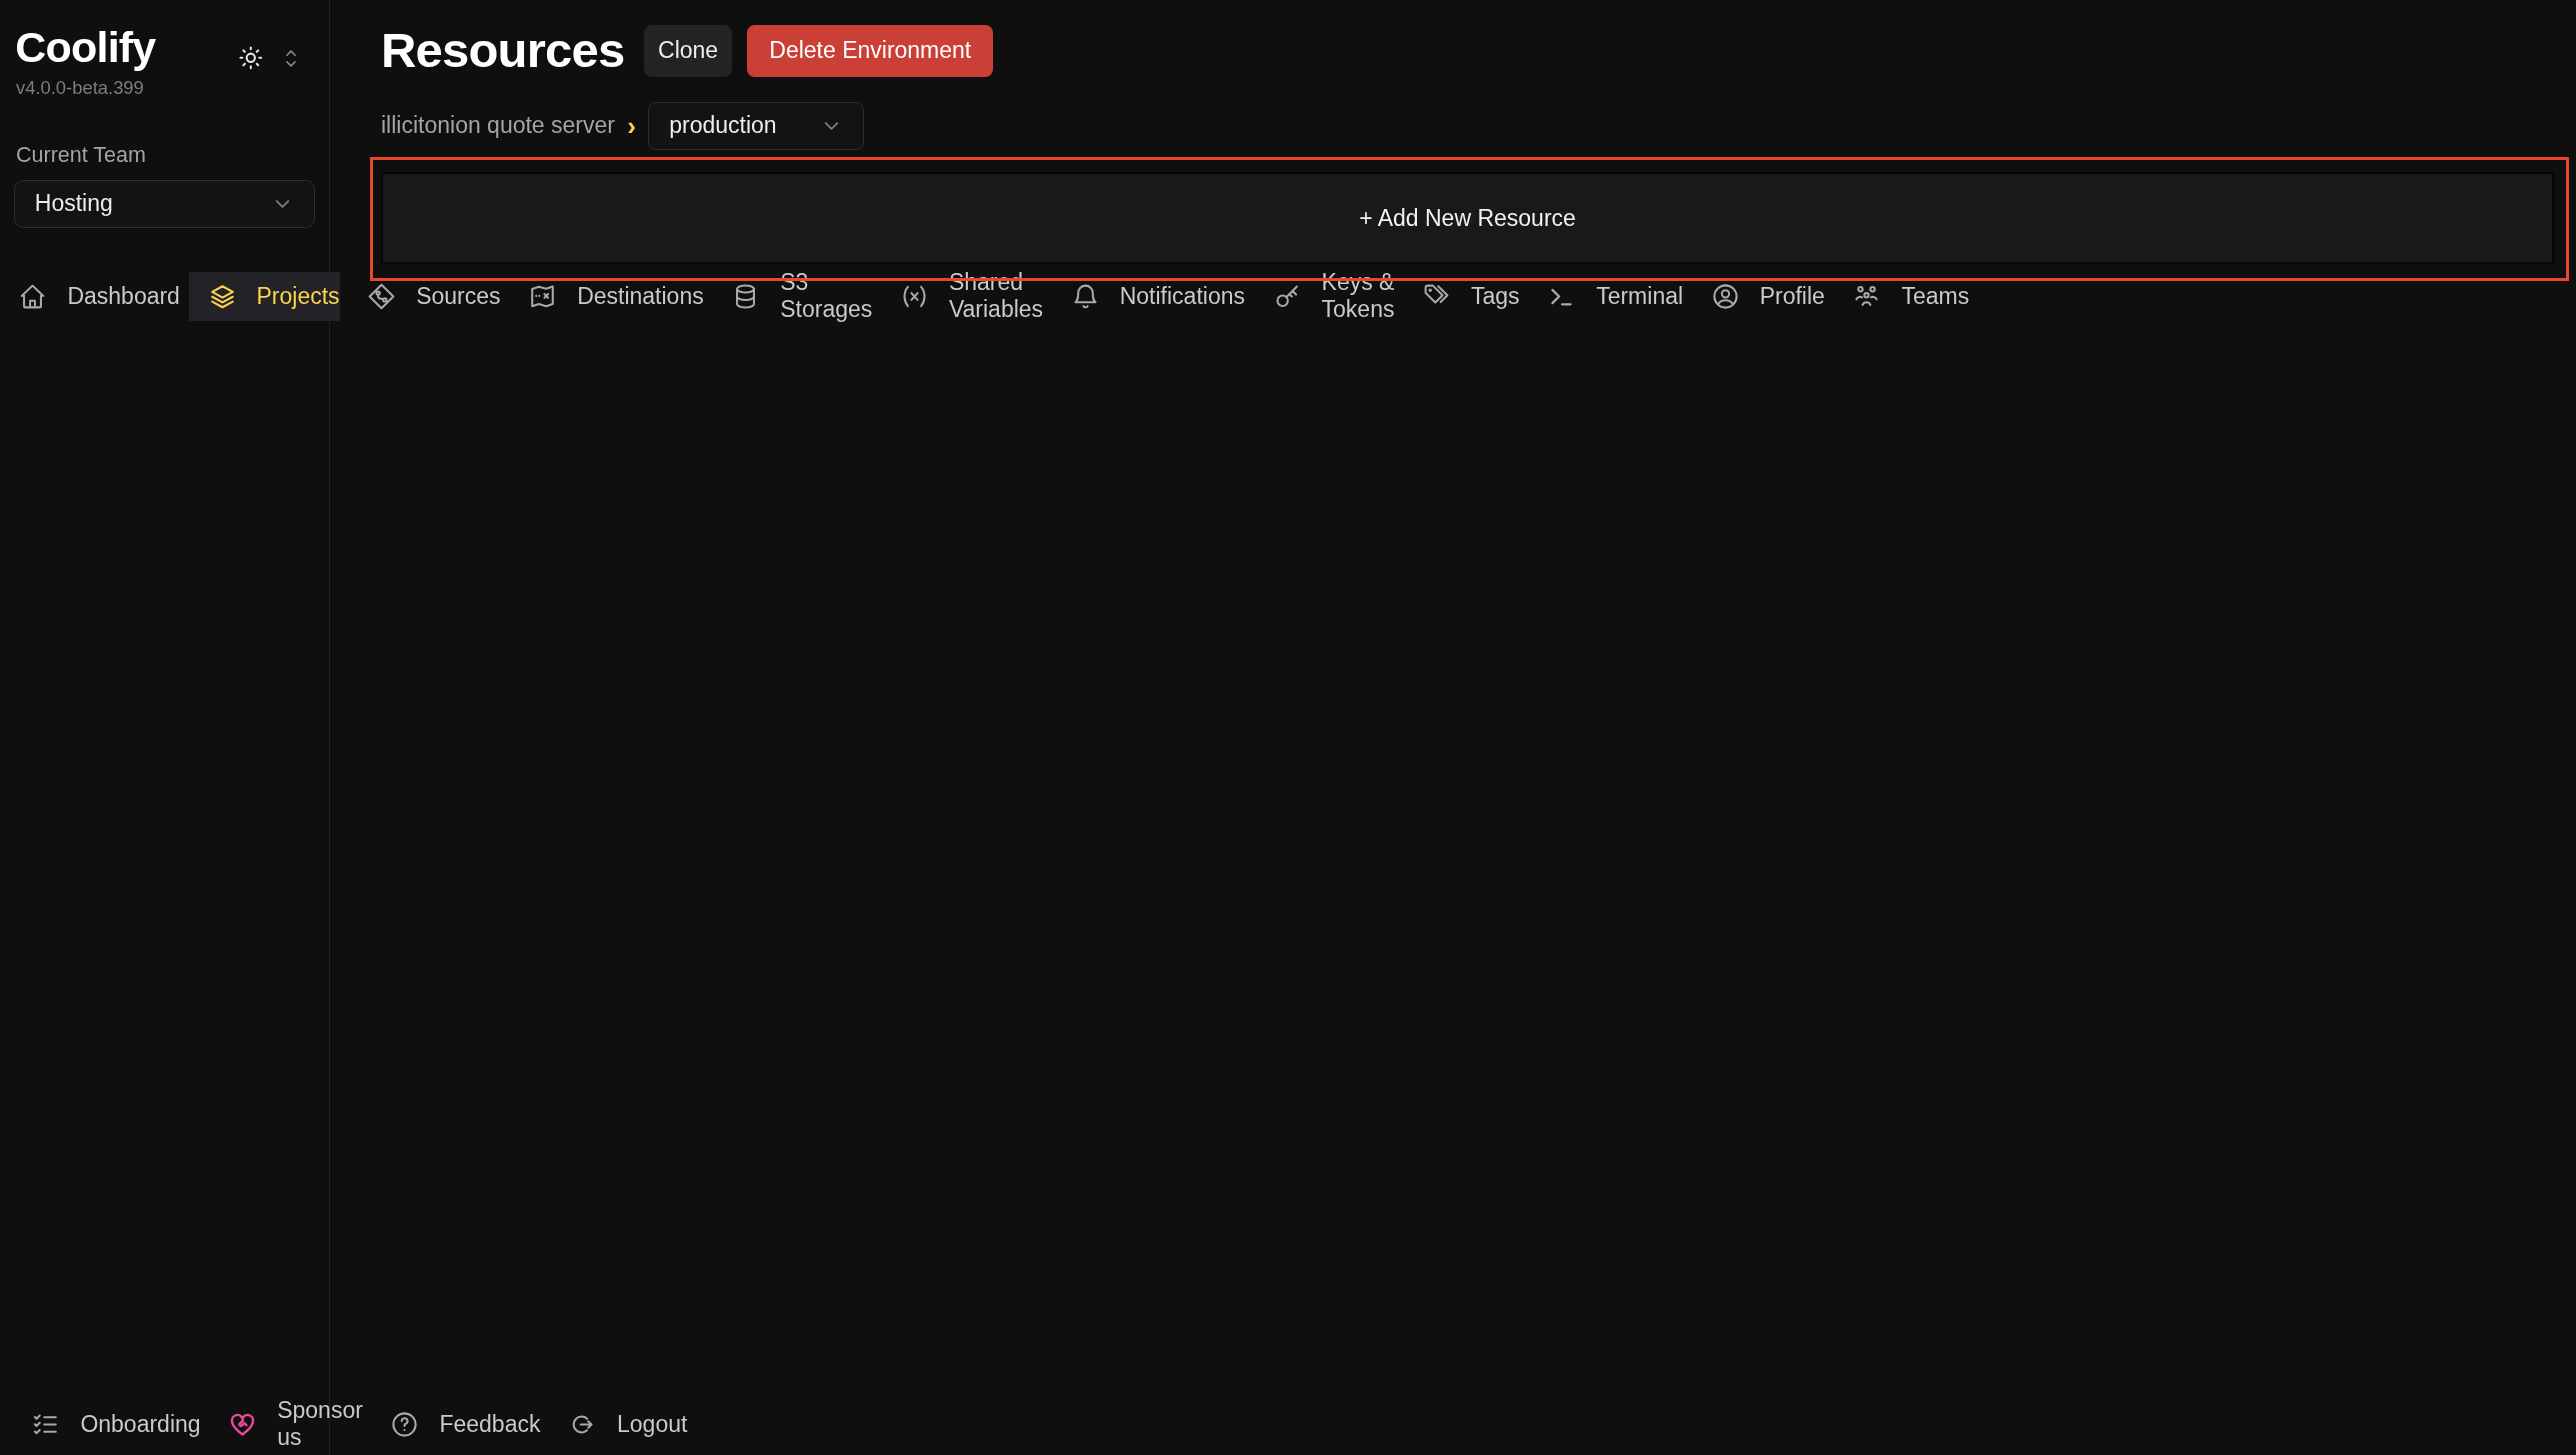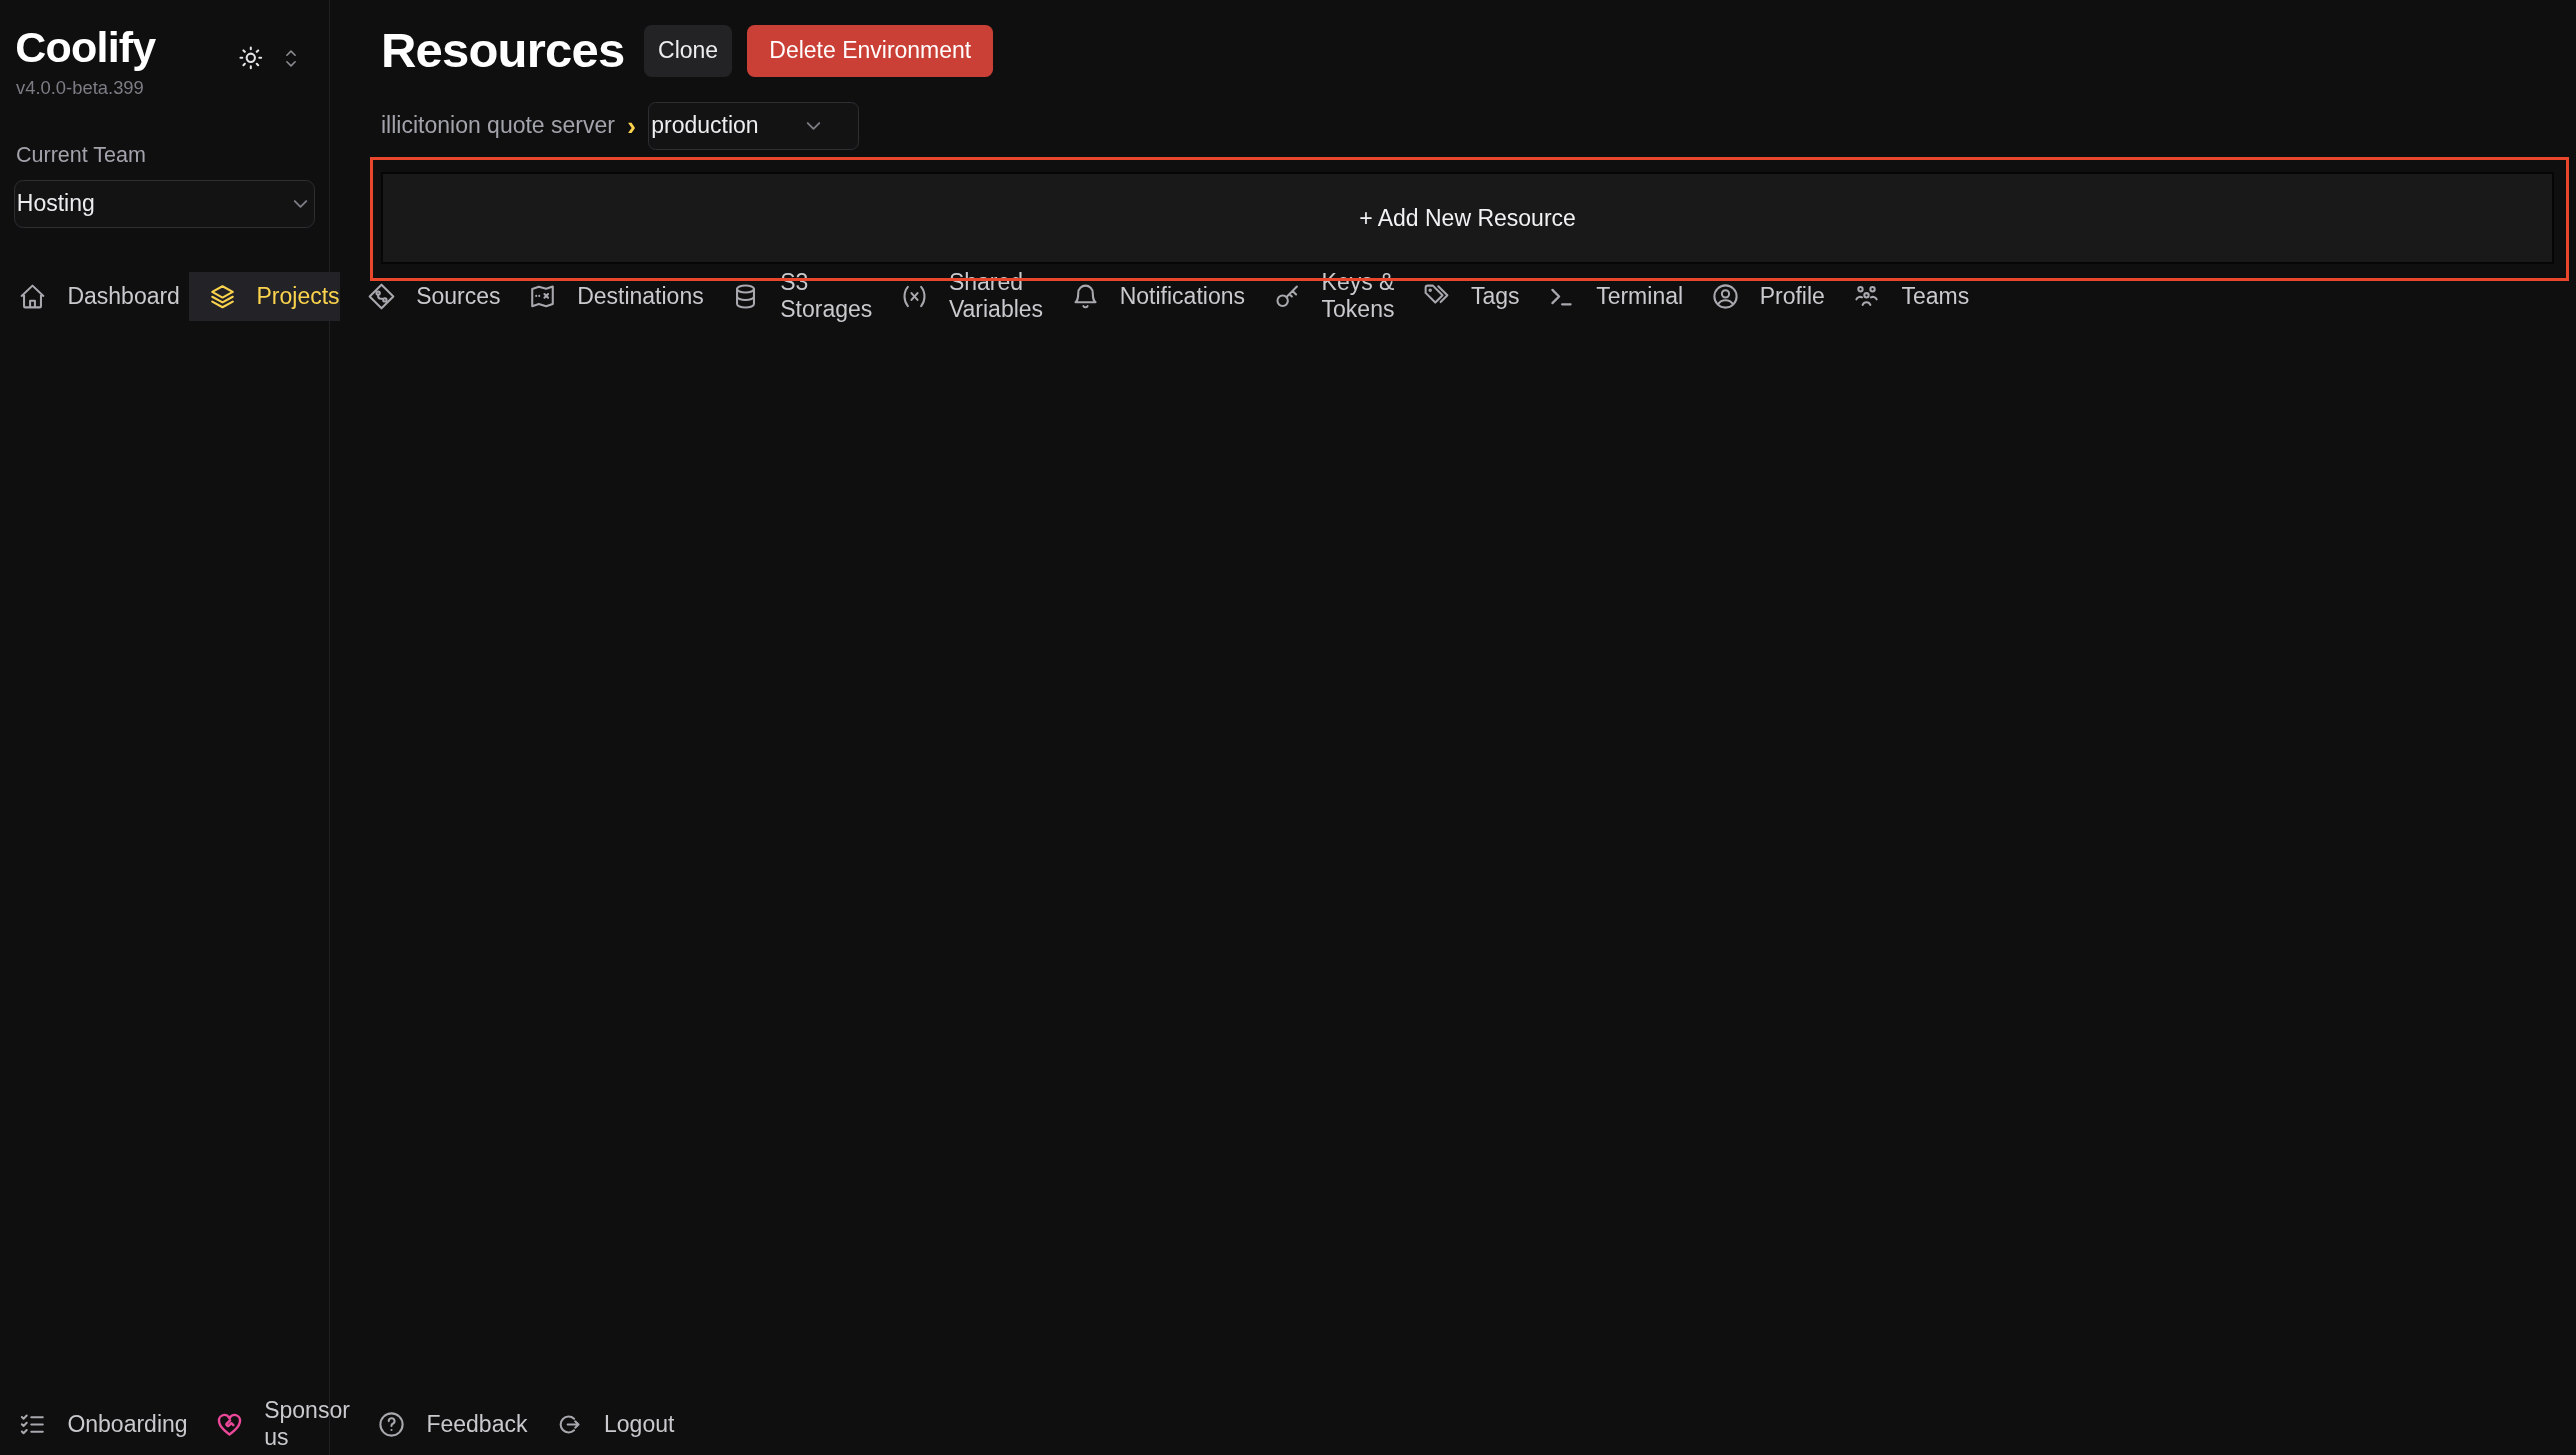--- a/index.html
+++ b/index.html
@@ -25,36 +25,36 @@
   .sidebar{position:fixed;left:0;top:0;bottom:0;width:330px;background:var(--bg);
     border-right:1.5px solid var(--divider);display:flex;flex-direction:column;}
   .logo-row{display:flex;align-items:flex-end;justify-content:space-between;
     margin:23px 27.6px 0 15.3px;}
   .logo{font-size:43px;font-weight:700;color:#fff;letter-spacing:-0.8px;}
   .top-icons{display:flex;align-items:center;gap:17px;}
   .top-icons svg{display:block;}
   .version{margin:4.6px 0 0 16px;font-size:18.4px;color:var(--dim);}
   .team-label{margin:44px 0 0 16px;font-size:21.5px;color:var(--muted);}
   .select{display:flex;align-items:center;height:48px;border:1.5px solid var(--input-border);
-    border-radius:9.2px;background:var(--input-bg);padding:0 2px;font-size:23px;color:#ededf0;
+    border-radius:9.2px;background:var(--input-bg);padding:0 20px;font-size:23px;color:#ededf0;
     cursor:pointer;}
   .select .chev{margin-left:auto;display:flex;}
   .team-select{margin:12.3px 13.8px 0 13.8px;}
 
   .nav{display:flex;flex-direction:row;gap:9.2px;margin-top:44px;}
   .nav-item{display:flex;align-items:center;gap:20px;height:49px;padding-left:18.4px;
     font-size:23px;color:#c9c9ce;cursor:pointer;text-decoration:none;}
   .nav-item .icon{width:29px;height:29px;display:flex;align-items:center;justify-content:center;
     color:#a8a8ae;flex:0 0 29px;}
   .nav-item svg{width:29px;height:29px;}
   .nav-item.active{background:var(--item-active-bg);color:var(--yellow);width:317px;}
   .nav-item.active .icon{color:var(--yellow);}
   .nav-item .icon.pink{color:var(--pink);}
   .spacer{flex:1;}
-  .nav.footer{margin-top:0;padding-bottom:6.1px;}
+  .nav.footer{margin-top:0;padding-bottom:6.1px;margin-left:13px;}
 
   
   .main{margin-left:332px;position:relative;height:100%;}
   .header-row{display:flex;align-items:center;gap:15.3px;padding:24.5px 0 0 49px;}
   .page-title{font-size:49px;font-weight:700;color:#fff;line-height:1;letter-spacing:-0.8px;}
   .btn{display:inline-flex;align-items:center;height:52px;border-radius:7.7px;
     font-size:23px;border:none;cursor:pointer;font-family:Liberation Sans, sans-serif;}
   .btn.clone{background:#232326;color:#ededf0;padding:0 13.8px;margin-left:4.6px;}
   .btn.danger{background:var(--red-btn);color:#fff;padding:0 22px;}
   .breadcrumb{display:flex;align-items:center;gap:12.3px;margin:25px 0 0 49px;font-size:23px;}

